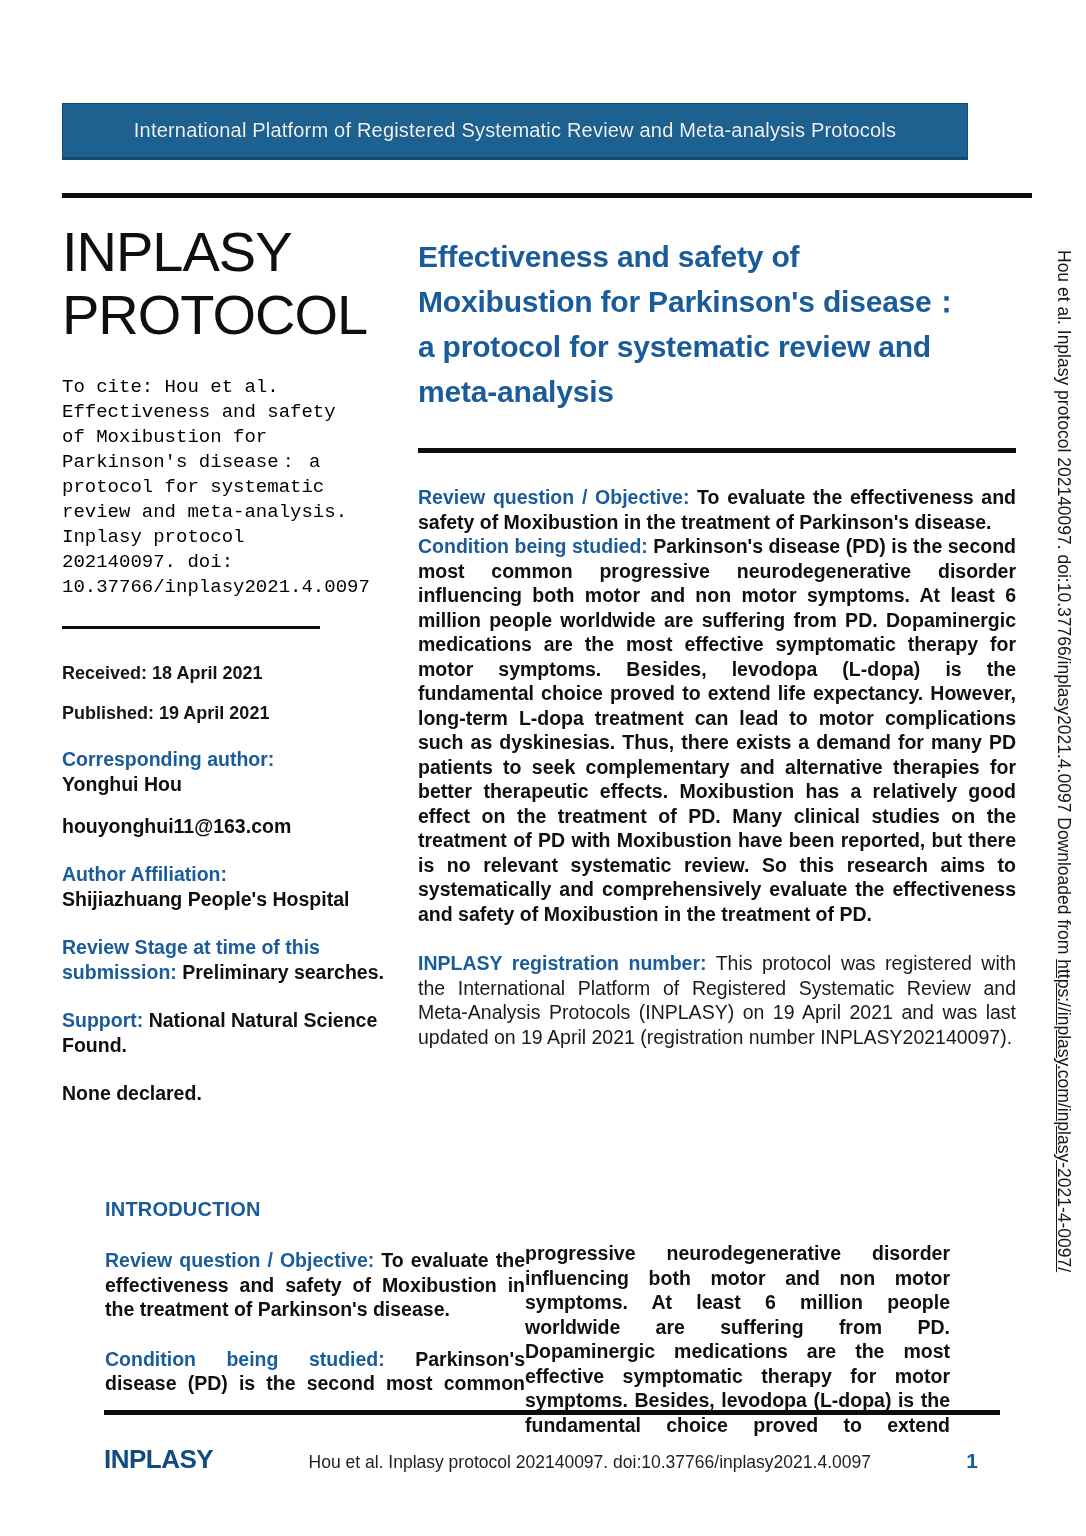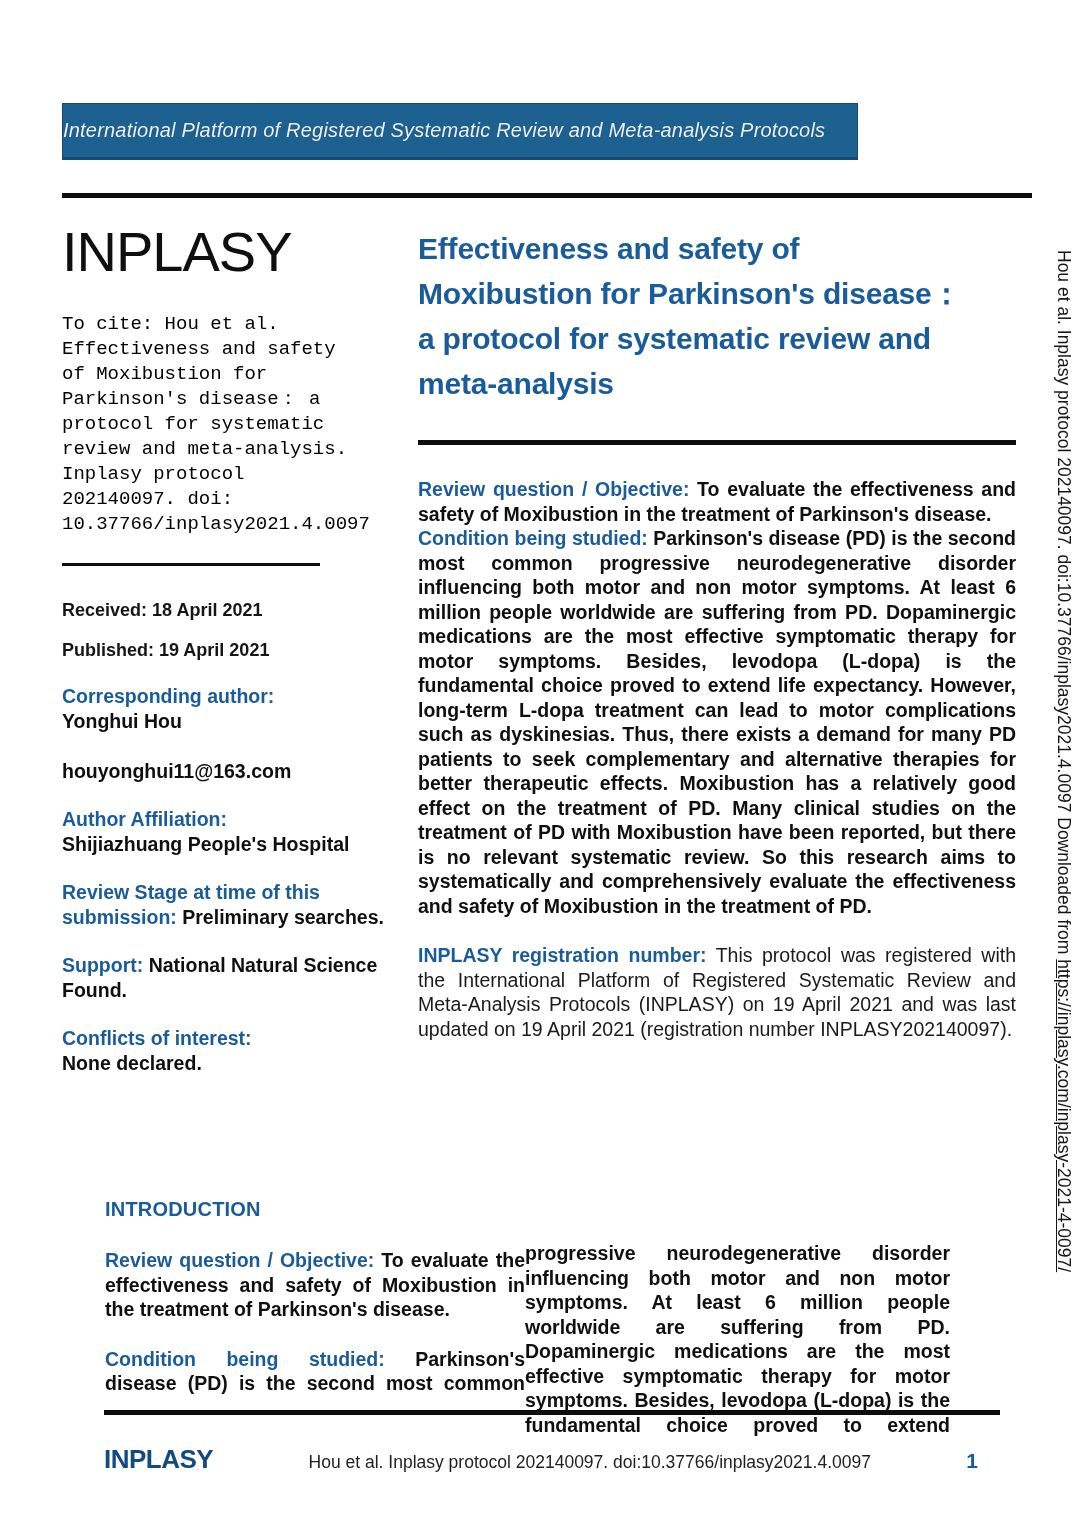--- a/index.html
+++ b/index.html
@@ -14,45 +14,45 @@
   .page{
     position:relative;
     width:1086px;height:1536px;
     background:#ffffff;
     font-family:"Liberation Sans","DejaVu Sans",sans-serif;
     color:var(--ink);
     overflow:hidden;
   }
   
   .banner{
-    position:absolute;left:62px;top:103px;width:796px;height:57px;
+    position:absolute;left:62px;top:103px;width:906px;height:57px;
     background:var(--banner-bg);
     border:1px solid #15496f;
     border-bottom:3px solid #15496f;
-    display:flex;align-items:center;font-style:italic;
+    display:flex;align-items:center;justify-content:center;
   }
   .banner-title{
     color:#eef2f5;font-size:20px;letter-spacing:.2px;
     text-shadow:0 0 1px rgba(0,0,0,.35);
   }
   .rule-top{position:absolute;left:62px;top:193px;width:970px;height:5px;background:var(--rule);}
   
   .left-col{position:absolute;left:62px;top:220px;width:322px;}
   .masthead{font-size:56px;line-height:63px;font-weight:400;letter-spacing:-1px;color:#0f0f0f;white-space:nowrap;}
   .cite{margin-top:29px;width:292px;font-size:19px;line-height:25px;color:#000000;font-family:Liberation Mono, monospace;}
   .rule-small{margin-top:26px;width:258px;height:3px;background:var(--rule);}
   .date-line{font-size:18px;color:#151515;font-weight:bold;}
   .date-received{margin-top:34px;}
   .date-published{margin-top:19px;}
   .block{margin-top:23px;font-size:19.5px;line-height:25px;font-weight:bold;color:#0f0f0f;}
   .block .lbl{color:var(--blue);}
   .block .lbl.line{display:block;}
-  .email-block{margin-top:25px;}
+  .email-block{margin-top:17px;}
   
-  .right-col{position:absolute;left:418px;top:226px;width:598px;}
+  .right-col{position:absolute;left:418px;top:234px;width:598px;}
   .article-title{
     width:562px;font-size:30px;line-height:45px;font-weight:bold;
     color:var(--blue);letter-spacing:-.2px;
   }
   .rule-right{margin-top:34px;width:598px;height:5px;background:var(--rule);}
   .authors{margin-top:20px;font-size:19.5px;color:#1a1a1a;}
   .abstract{margin-top:32px;}
   .abstract p{
     font-size:19.5px;line-height:24.5px;text-align:justify;
     font-weight:bold;color:#0f0f0f;
@@ -96,20 +96,21 @@
 <div class="page">
 
   <div class="banner">
     <span class="banner-title">International Platform of Registered Systematic Review and Meta-analysis Protocols</span>
   </div>
   <div class="rule-top"></div>
 
   <div class="left-col">
     <div class="masthead">
       <div>INPLASY</div>
+      <div>PROTOCOL</div>
     </div>
 
     <div class="cite">To cite: Hou et al. Effectiveness and safety of Moxibustion for Parkinson's disease： a protocol for systematic review and meta-analysis. Inplasy protocol 202140097. doi: 10.37766/inplasy2021.4.0097</div>
 
     <div class="rule-small"></div>
 
     <div class="date-line date-received">Received: 18 April 2021</div>
     <div class="date-line date-published">Published: 19 April 2021</div>
 
     <div class="block">
@@ -124,21 +125,21 @@
 
     <div class="block">
       <span class="lbl">Review Stage at time of this submission:</span><span> Preliminary searches.</span>
     </div>
 
     <div class="block">
       <span class="lbl">Support:</span><span> National Natural Science Found.</span>
     </div>
 
     <div class="block">
-      <span class="lbl line">Conflicts of interest:</span><span>None declared.</span>
+      <span>None declared.</span>
     </div>
   </div>
 
   <div class="right-col">
     <div class="article-title">Effectiveness and safety of Moxibustion for Parkinson's disease： a protocol for systematic review and meta-analysis</div>
     <div class="rule-right"></div>
 
     <div class="abstract">
       <p><span class="lbl">Review question / Objective:</span><span> To evaluate the effectiveness and safety of Moxibustion in the treatment of Parkinson's disease.</span></p>
       <p><span class="lbl">Condition being studied:</span><span> Parkinson's disease (PD) is the second most common progressive neurodegenerative disorder influencing both motor and non motor symptoms. At least 6 million people worldwide are suffering from PD. Dopaminergic medications are the most effective symptomatic therapy for motor symptoms. Besides, levodopa (L-dopa) is the fundamental choice proved to extend life expectancy. However, long-term L-dopa treatment can lead to motor complications such as dyskinesias. Thus, there exists a demand for many PD patients to seek complementary and alternative therapies for better therapeutic effects. Moxibustion has a relatively good effect on the treatment of PD. Many clinical studies on the treatment of PD with Moxibustion have been reported, but there is no relevant systematic review. So this research aims to systematically and comprehensively evaluate the effectiveness and safety of Moxibustion in the treatment of PD.</span></p>

